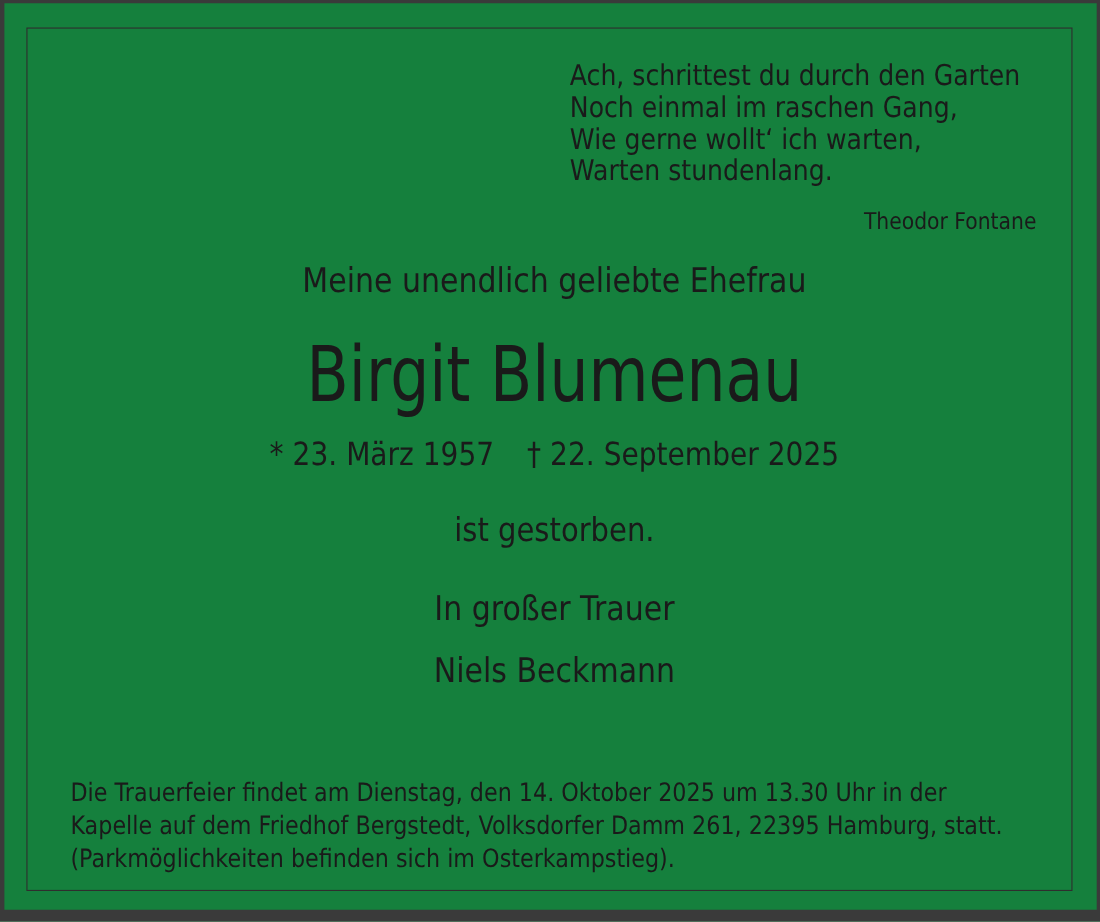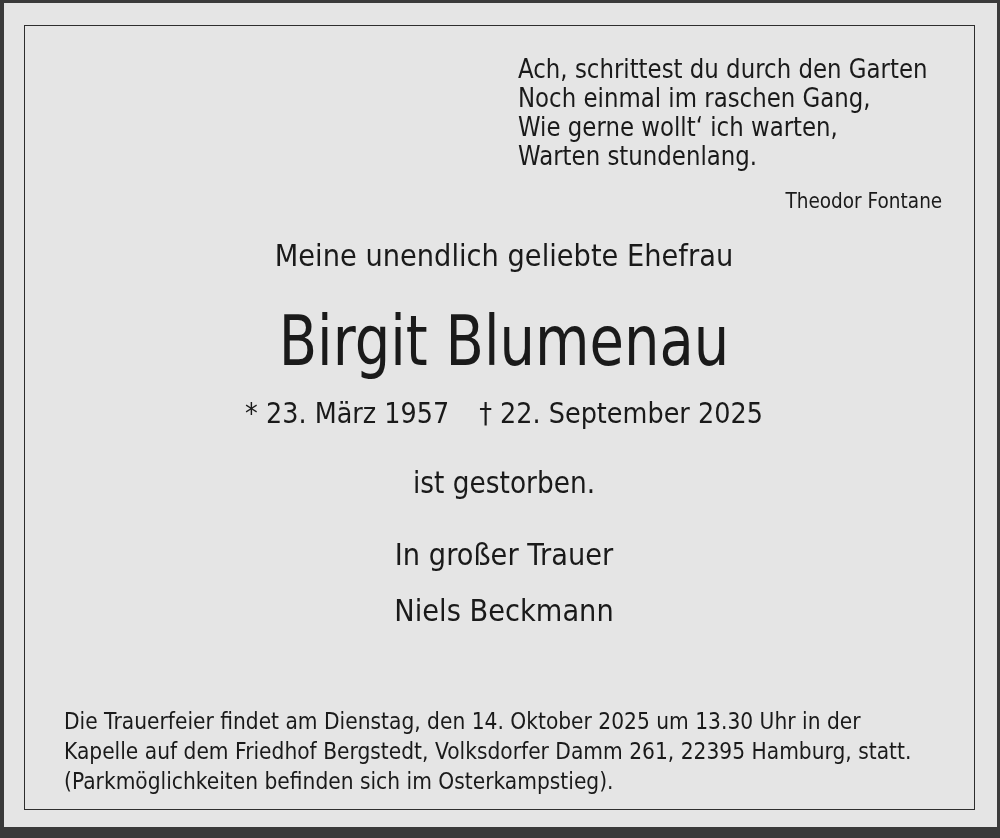--- a/index.html
+++ b/index.html
@@ -4,21 +4,21 @@
 <style>
   html, body {
     margin: 0;
     padding: 0;
     background: #ffffff;
   }
   .page {
     position: relative;
     width: 1000px;
     height: 838px;
-    background: #e5e5e5;
+    background: #15803d;
     color: #1a1a1a;
     font-family: "DejaVu Sans", sans-serif;
     box-sizing: border-box;
     border-style: solid;
     border-color: #3a3a3a;
     border-width: 3px 3px 11px 4px;
     overflow: hidden;
   }
   .inner-frame {
     position: absolute;

